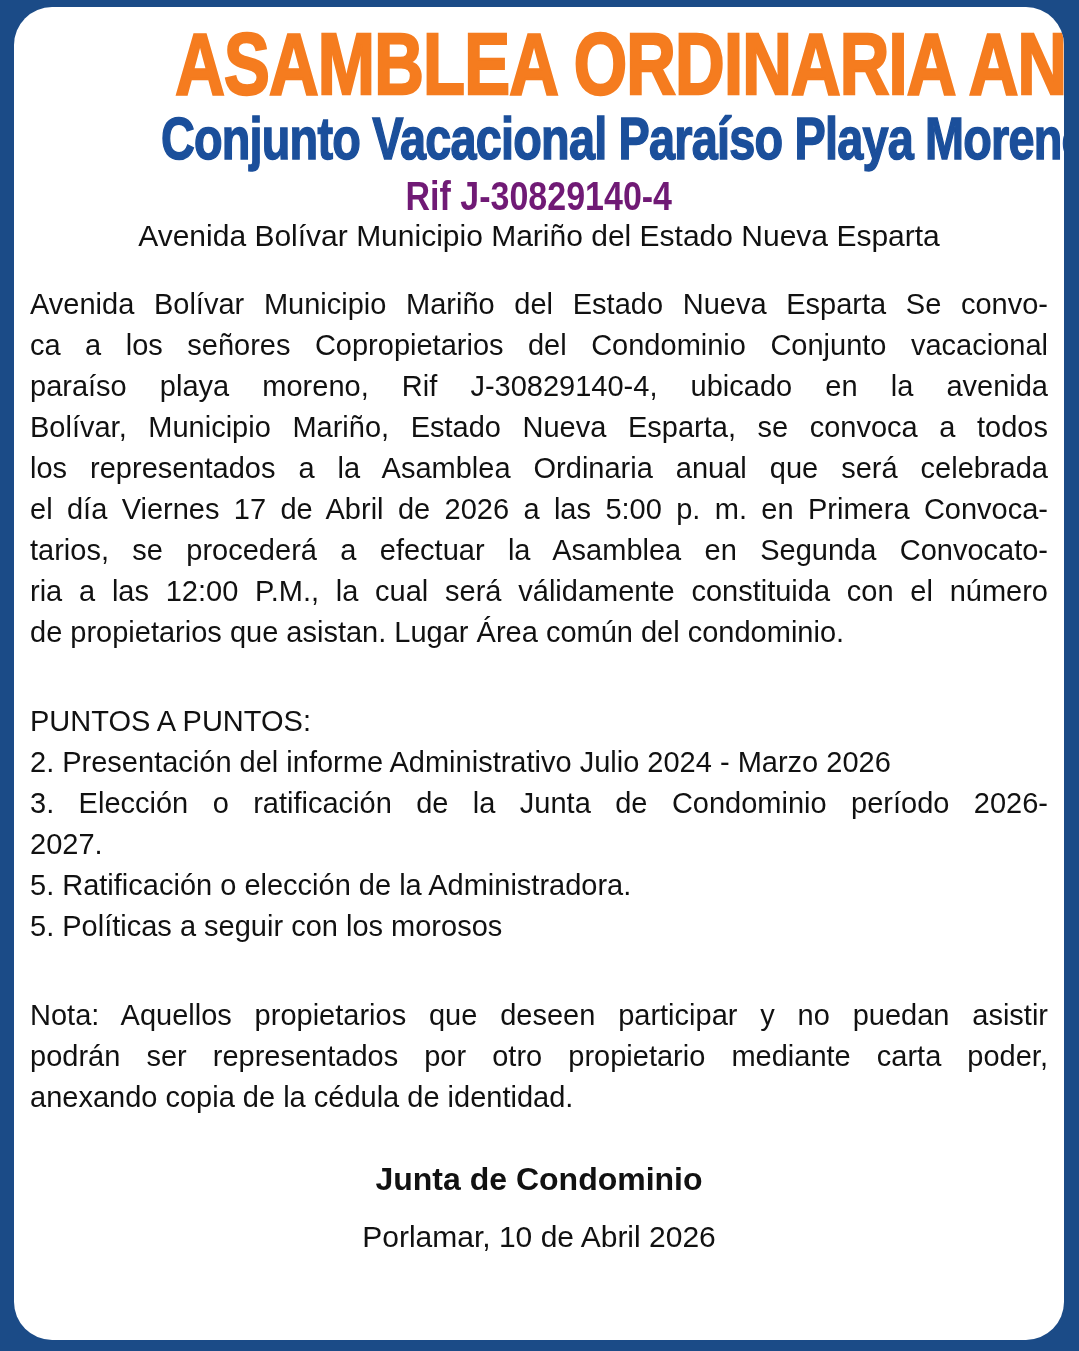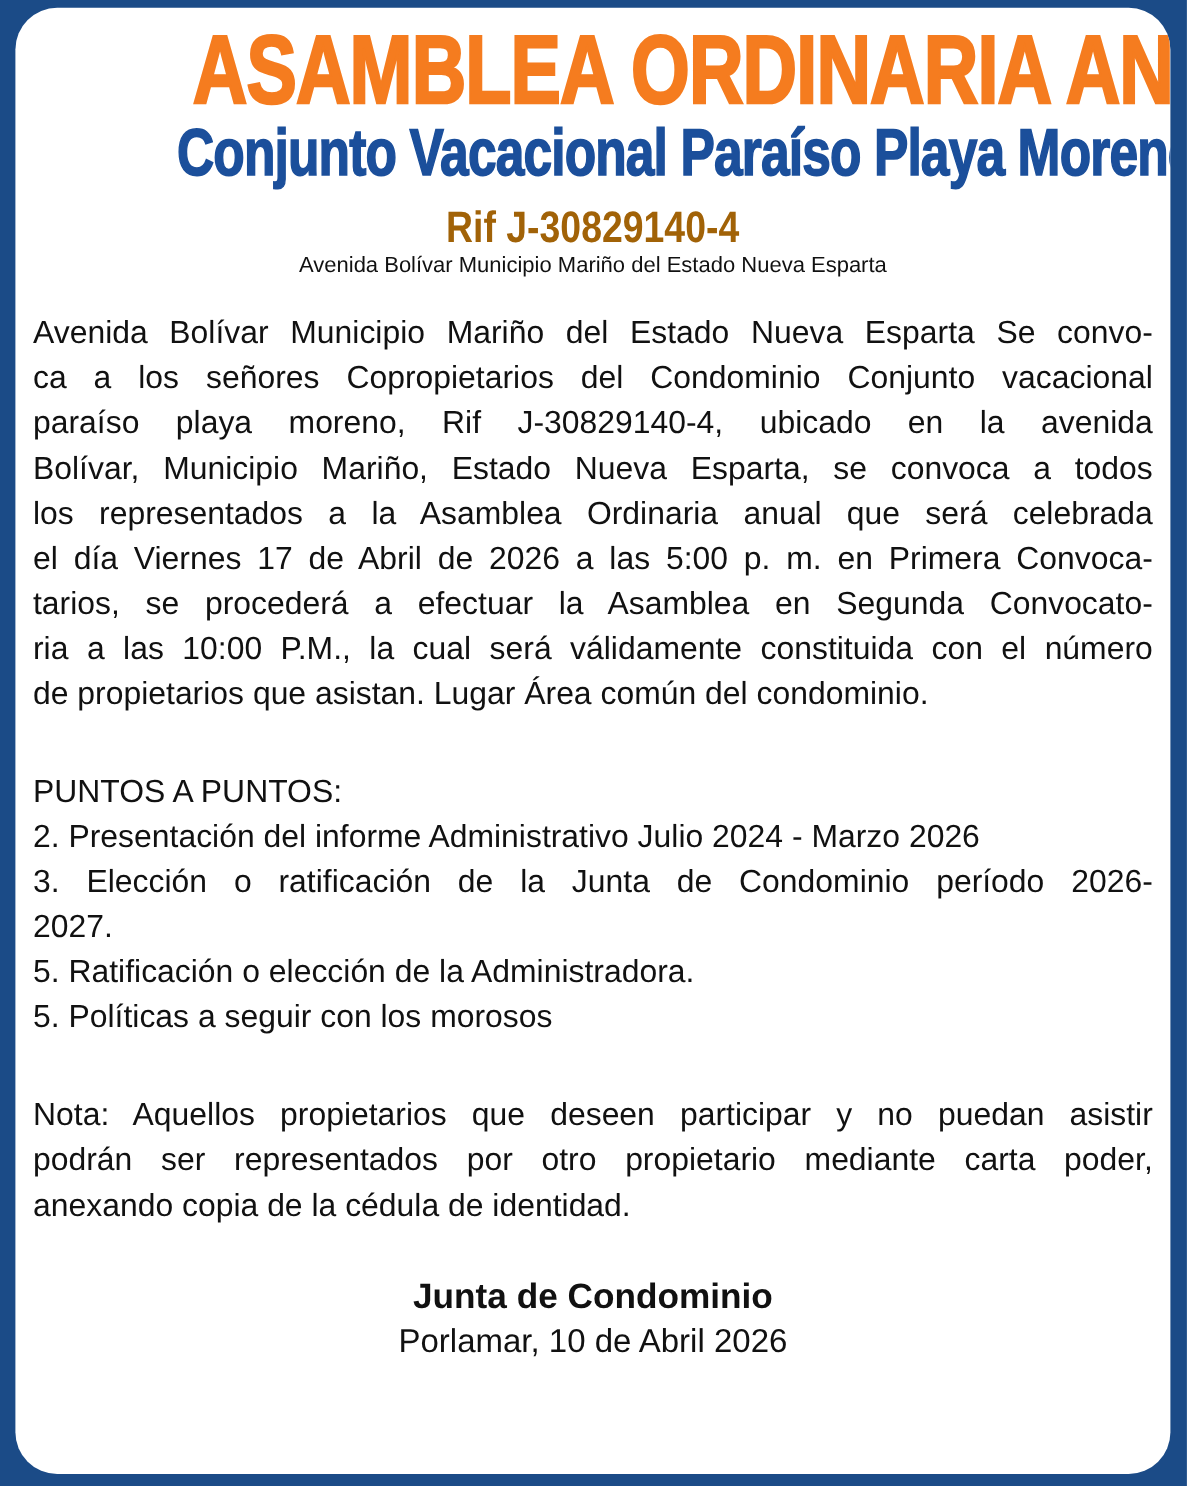--- a/index.html
+++ b/index.html
@@ -40,42 +40,42 @@
   .sub-title {
     margin: 0;
     font-size: 60px;
     line-height: 1.02;
     font-weight: 700;
     color: #1B4F9B;
     -webkit-text-stroke: 1.5px #1B4F9B;
     letter-spacing: -1px;
   }
   .rif-line {
-    margin: 16px 0 0 0;
+    margin: 5px 0 0 0;
     font-size: 40px;
     line-height: 1.1;
     font-weight: 700;
-    color: #a16207;
+    color: #701a75;
     text-align: center;
   }
   .rif-line .condense { transform: scaleX(0.85); }
   .address-line {
     margin: 0;
-    font-size: 20px;
+    font-size: 30px;
     line-height: 1.2;
     font-weight: 400;
   }
   .bodytext { margin-top: 30px; font-size: 29px; line-height: 41px; }
   .jline { text-align: justify; text-align-last: justify; }
   .lline { text-align: center; text-align-last: left; }
   .agenda { margin-top: 48px; font-size: 29px; line-height: 41px; }
   .note { margin-top: 48px; font-size: 29px; line-height: 41px; }
   .footer { margin-top: 40px; }
   .signature {
-    margin: 0;
+    margin: 16px;
     font-size: 32px;
     line-height: 42px;
     font-weight: 700;
   }
   .date-line {
     margin: 0;
     font-size: 30px;
     line-height: 42px;
     font-weight: 400;
   }
@@ -94,21 +94,21 @@
     </header>
 
     <section class="bodytext">
       <div class="jline">Avenida Bolívar Municipio Mariño del Estado Nueva Esparta Se convo-</div>
       <div class="jline">ca a los señores Copropietarios del Condominio Conjunto vacacional</div>
       <div class="jline">paraíso playa moreno, Rif J-30829140-4, ubicado en la avenida</div>
       <div class="jline">Bolívar, Municipio Mariño, Estado Nueva Esparta, se convoca a todos</div>
       <div class="jline">los representados a la Asamblea Ordinaria anual que será celebrada</div>
       <div class="jline">el día Viernes 17 de Abril de 2026 a las 5:00 p. m. en Primera Convoca-</div>
       <div class="jline">tarios, se procederá a efectuar la Asamblea en Segunda Convocato-</div>
-      <div class="jline">ria a las 10:00 P.M., la cual será válidamente constituida con el número</div>
+      <div class="jline">ria a las 12:00 P.M., la cual será válidamente constituida con el número</div>
       <div class="lline">de propietarios que asistan. Lugar Área común del condominio.</div>
     </section>
 
     <section class="agenda">
       <div class="lline">PUNTOS A PUNTOS:</div>
       <div class="lline">2. Presentación del informe Administrativo Julio 2024 - Marzo 2026</div>
       <div class="jline">3. Elección o ratificación de la Junta de Condominio período 2026-</div>
       <div class="lline">2027.</div>
       <div class="lline">5. Ratificación o elección de la Administradora.</div>
       <div class="lline">5. Políticas a seguir con los morosos</div>

